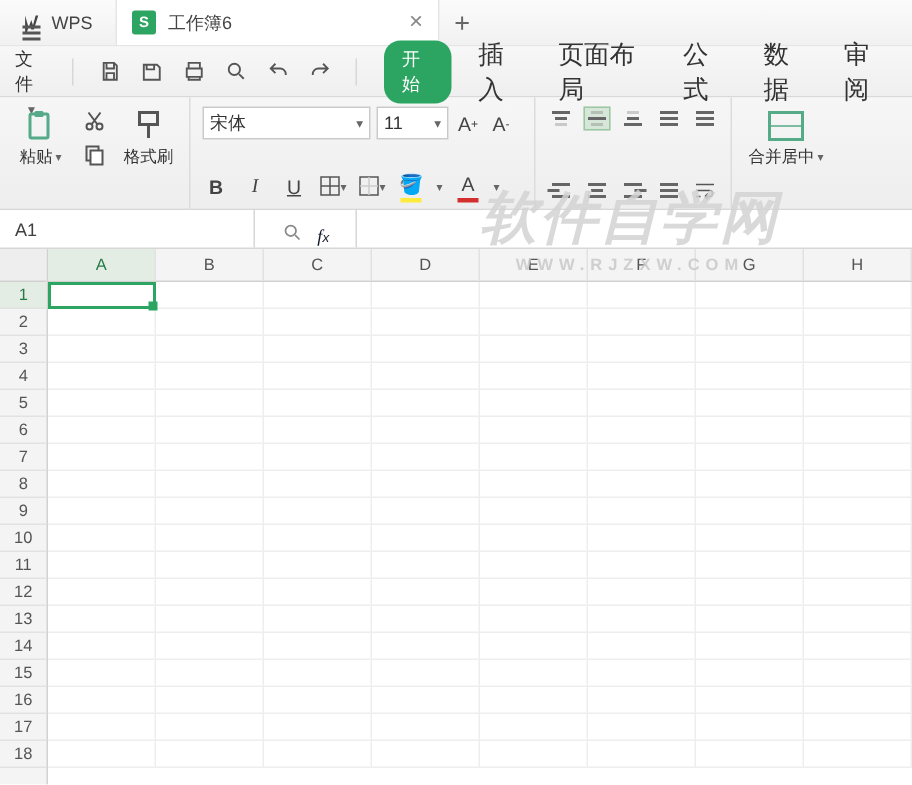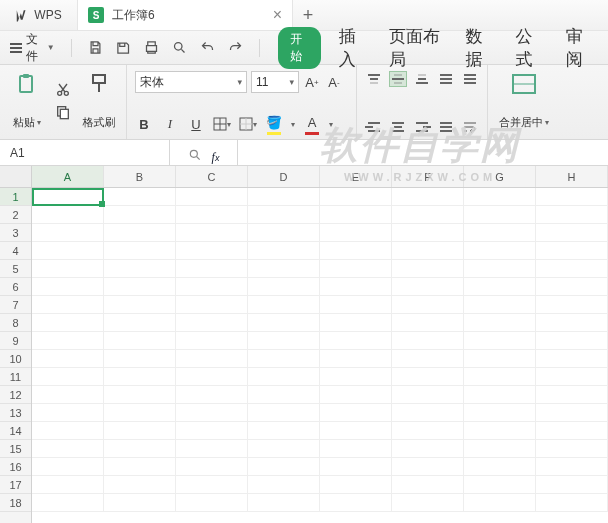--- a/index.html
+++ b/index.html
@@ -7,34 +7,34 @@
 .titlebar{height:31px;background:linear-gradient(#fbfbfb,#f1f1f1);display:flex;align-items:stretch;border-bottom:1px solid #e5e5e5;}
 .wps-logo{width:78px;display:flex;align-items:center;justify-content:center;gap:5px;font-size:12px;color:#444;border-right:1px solid #e5e5e5;}
 .wps-logo svg{width:14px;height:14px;}
 .tab{display:flex;align-items:center;background:#fff;border-right:1px solid #e5e5e5;padding:0 10px;gap:8px;}
 .doc-icon{width:16px;height:16px;background:#2da562;border-radius:2px;display:flex;align-items:center;justify-content:center;}
 .doc-icon::after{content:"S";color:#fff;font-size:10px;font-weight:bold;}
 .tab-title{color:#444;}
 .tab-close{margin-left:110px;color:#888;font-size:16px;line-height:1;}
 .newtab{width:30px;display:flex;align-items:center;justify-content:center;color:#666;font-size:18px;}
 .menubar{height:34px;background:linear-gradient(#f7f7f7,#efefef);border-bottom:1px solid #d9d9d9;display:flex;align-items:center;padding:0 10px;gap:14px;color:#333;}
-.menu-file{display:flex;align-items:center;gap:4px;}
+.menu-file{display:flex;align-items:center;gap:4px;flex-direction:column;}
 .burger{display:inline-flex;flex-direction:column;gap:2px;}
 .burger span{width:12px;height:2px;background:#555;}
 .vsep{width:1px;height:18px;background:#d7d7d7;margin:0 2px;}
 .qat{display:flex;align-items:center;gap:12px;}
 .qat-ico{width:16px;height:16px;display:flex;align-items:center;justify-content:center;color:#555;}
 .tabs{display:flex;align-items:center;gap:12px;margin-left:2px;}
 .pill{background:#2da562;color:#fff;padding:4px 12px;border-radius:11px;font-size:12px;}
 .tabtxt{font-size:17px;color:#333;padding:4px 6px;}
 .ribbon{height:75px;background:linear-gradient(#f6f6f6,#eeeeee);border-bottom:1px solid #d7d7d7;display:flex;align-items:stretch;}
 .rgroup{display:flex;flex-direction:column;justify-content:space-between;padding:6px 8px 4px;border-right:1px solid #dcdcdc;}
 .rgroup.last{border-right:none;}
 .bigrow{display:flex;align-items:center;gap:8px;}
-.bigbtn{display:flex;flex-direction:column;align-items:center;gap:18px;width:38px;text-align:right;}
+.bigbtn{display:flex;flex-direction:column;align-items:center;gap:0;width:38px;text-align:right;}
 .bigbtn .ico{width:26px;height:26px;display:flex;align-items:center;justify-content:center;}
 .bigbtn .lbl{font-size:11px;color:#333;display:flex;align-items:center;gap:2px;}
 .smcol{display:flex;flex-direction:column;gap:6px;align-items:center;justify-content:center;}
 .smico{width:18px;height:16px;display:flex;align-items:center;justify-content:center;color:#555;}
 .fontrow{display:flex;align-items:center;gap:4px;}
 .combo{height:22px;background:#fff;border:1px solid #c9c9c9;display:flex;align-items:center;padding:0 4px;font-size:12px;color:#333;justify-content:space-between;}
 .combo.font{width:112px;}
 .combo.size{width:48px;}
 .caret{font-size:9px;color:#666;}
 .btnrow{display:flex;align-items:center;gap:8px;margin-top:6px;}
@@ -130,22 +130,22 @@
         <svg width="15" height="15" viewBox="0 0 24 24">
           <path fill="none" stroke="#555" stroke-width="2" d="M15 4l5 5-5 5M20 9H10a6 6 0 00-6 6v1"></path>
         </svg>
       </span>
   </div>
   <span class="vsep"></span>
   <div class="tabs">
     <span class="pill">开始</span>
     <span class="tabtxt">插入</span>
     <span class="tabtxt">页面布局</span>
+    <span class="tabtxt">公式</span>
     <span class="tabtxt">数据</span>
-    <span class="tabtxt">公式</span>
     <span class="tabtxt">审阅</span>
   </div>
 </div>
 
 <div class="ribbon">
 
   <div class="rgroup">
     <div class="bigrow">
       <div class="bigbtn">
         <span class="ico">

